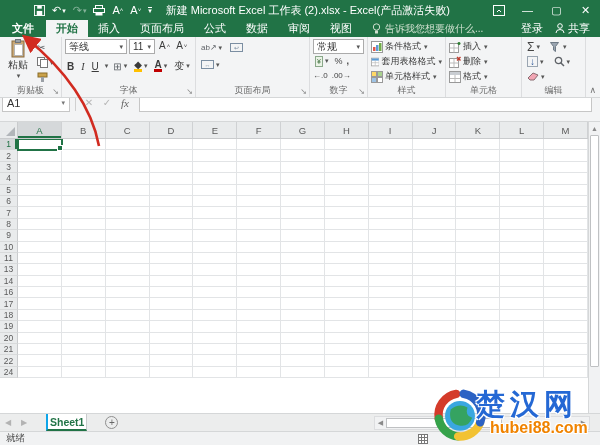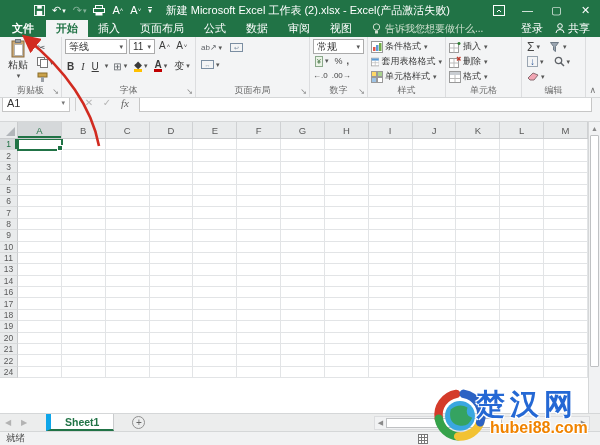--- a/index.html
+++ b/index.html
@@ -90,21 +90,21 @@
   .cell { flex:1; border-right:1px solid #e2e4e6; border-bottom:1px solid #e2e4e6; position:relative; }
   .cell.active { outline:2px solid #217346; outline-offset:-1px; z-index:2; }
   .cell.active:after { content:""; position:absolute; right:-2px; bottom:-2px; width:4px; height:4px; background:#217346; border:1px solid #fff; z-index:3; }
   .vscroll { position:absolute; top:0; right:0; width:12px; bottom:0; background:#f1f2f3; border-left:1px solid #d5d7d8; font-size:7px; color:#8a8a8a; text-align:center; }
   .vscroll .varrow { height:13px; line-height:13px; }
   .vthumb { margin:0 1px; height:232px; background:#fff; border:1px solid #bfc1c3; border-radius:1px; }
 
   
   .sheet-bar { height:18px; background:#eceded; border-top:1px solid #d5d7d8; display:flex; align-items:stretch; position:relative; font-size:11px; }
   .snav { width:16px; display:flex; align-items:center; justify-content:center; color:#b3b3b3; font-size:8px; }
-  .sheet-tab { margin-left:14px; padding:0 14px; background:#fff; color:#217346; font-weight:bold; border-left:5px solid #0ea5e9; border-right:1px solid #c9cbcd; border-bottom:2px solid #217346; display:flex; align-items:center; font-size:10.5px; }
+  .sheet-tab { margin-left:14px; padding:0 2px; background:#fff; color:#217346; font-weight:bold; border-left:2px solid #0ea5e9; border-right:1px solid #c9cbcd; border-bottom:2px solid #217346; display:flex; align-items:center; font-size:10.5px; }
   .add-sheet { width:13px; height:13px; border:1px solid #8f8f8f; border-radius:50%; color:#666; font-size:10px; line-height:11px; text-align:center; align-self:center; margin-left:18px; }
   .hscroll { position:absolute; right:10px; top:2px; width:216px; height:14px; background:#f1f2f3; border:1px solid #dcdddf; display:flex; align-items:center; font-size:7px; color:#8a8a8a; }
   .hscroll .harrow { width:11px; text-align:center; }
   .hthumb { width:116px; height:10px; background:#fff; border:1px solid #bfc1c3; }
 
   
   .status-bar { height:14px; background:#f1f2f3; border-top:1px solid #d5d7d8; display:flex; align-items:center; font-size:9.5px; color:#444; position:relative; }
   .status-bar .ready { padding-left:6px; }
   .viewicon { position:absolute; left:418px; top:2px; }
 

